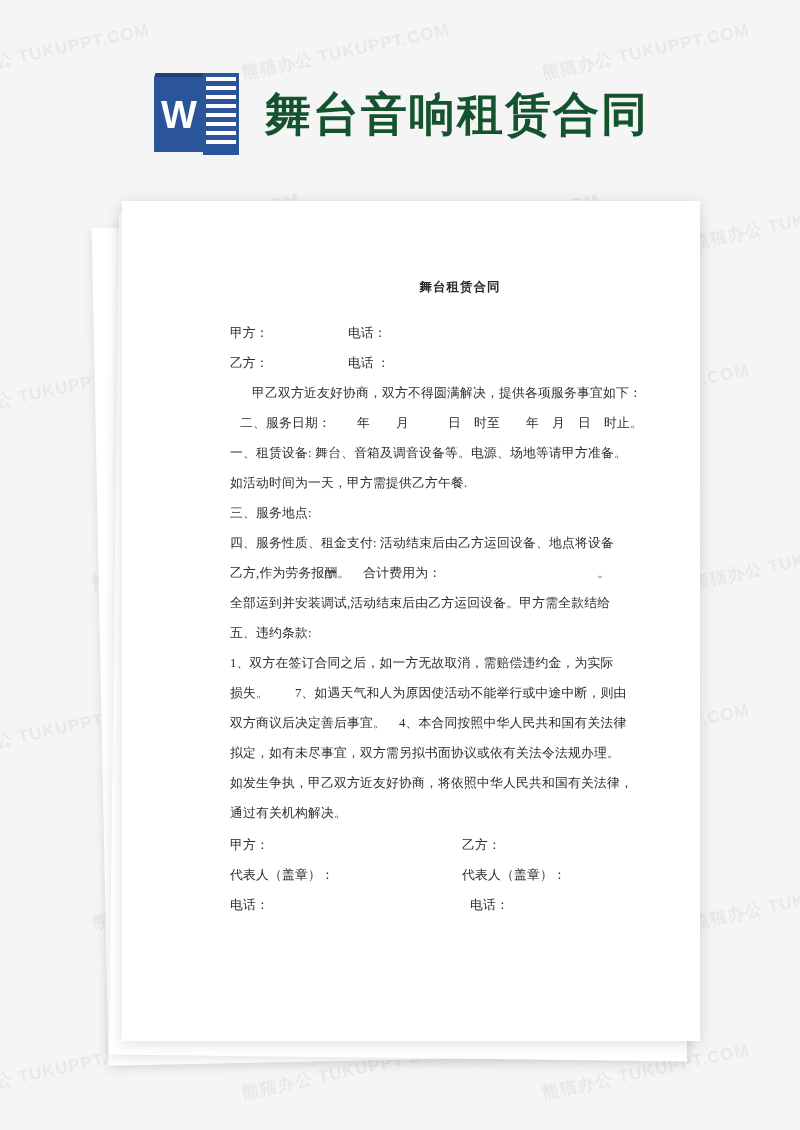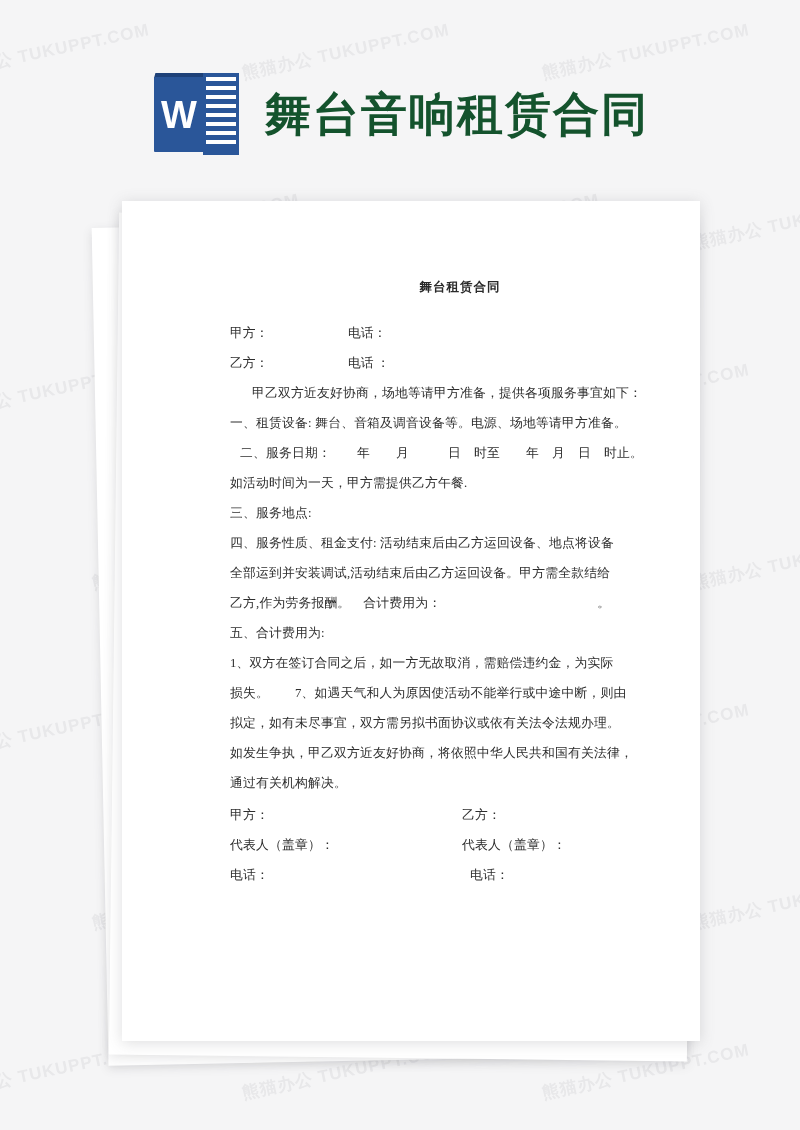--- a/index.html
+++ b/index.html
@@ -218,31 +218,32 @@
       <div class="label-pair">
         <span class="k1">甲方：</span>
         <span>电话：</span>
       </div>
 
       <div class="label-pair">
         <span class="k1">乙方：</span>
         <span>电话 ：</span>
       </div>
 
-      <p class="p indent">甲乙双方近友好协商，场地等请甲方准备，提供各项服务事宜如下：</p>
+      <p class="p indent">甲乙双方近友好协商，双方不得圆满解决，提供各项服务事宜如下：</p>
+      <p class="p indent-sm">二、服务日期：　　年　　月　　　日　时至　　年　月　日　时止。</p>
       <p class="p">一、租赁设备: 舞台、音箱及调音设备等。电源、场地等请甲方准备。</p>
-      <p class="p indent-sm">二、服务日期：　　年　　月　　　日　时至　　年　月　日　时止。</p>
       <p class="p">如活动时间为一天，甲方需提供乙方午餐.</p>
       <p class="p">三、服务地点:</p>
       <p class="p">四、服务性质、租金支付: 活动结束后由乙方运回设备、地点将设备</p>
+      <p class="p">乙方,作为劳务报酬。　合计费用为：　　　　　　　　　　　　。</p>
       <p class="p">全部运到并安装调试,活动结束后由乙方运回设备。甲方需全款结给</p>
-      <p class="p">乙方,作为劳务报酬。　合计费用为：　　　　　　　　　　　　。</p>
-      <p class="p">五、合计费用为:</p>
+      <p class="p">五、违约条款:</p>
       <p class="p">1、双方在签订合同之后，如一方无故取消，需赔偿违约金，为实际</p>
       <p class="p">损失。　　7、如遇天气和人为原因使活动不能举行或中途中断，则由</p>
+      <p class="p">双方商议后决定善后事宜。　4、本合同按照中华人民共和国有关法律</p>
       <p class="p">拟定，如有未尽事宜，双方需另拟书面协议或依有关法令法规办理。</p>
       <p class="p">如发生争执，甲乙双方近友好协商，将依照中华人民共和国有关法律，</p>
       <p class="p">通过有关机构解决。</p>
 
       <div class="sign-block">
         <div class="sign-row">
           <span class="sign-col-a">甲方：</span>
           <span class="sign-col-b">乙方：</span>
         </div>
         <div class="sign-row">

